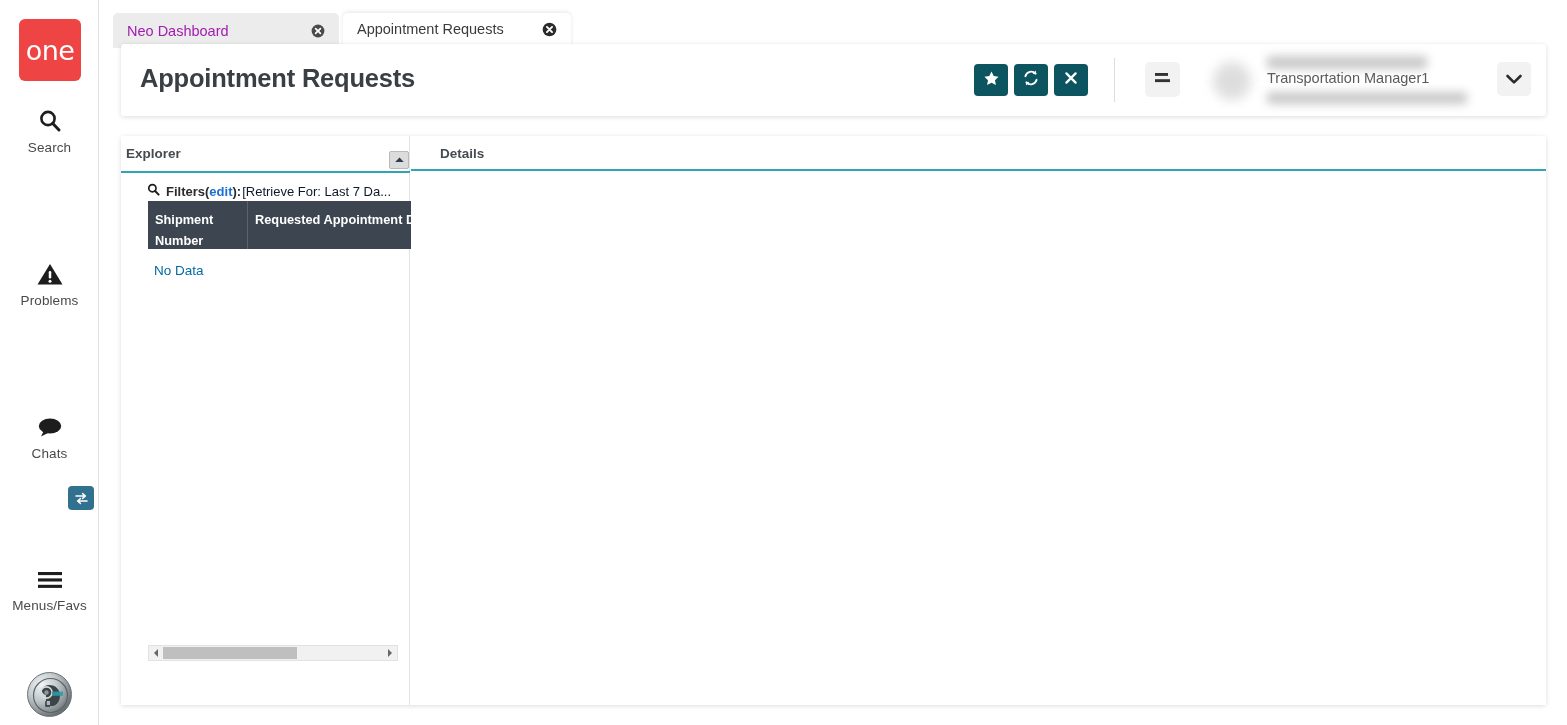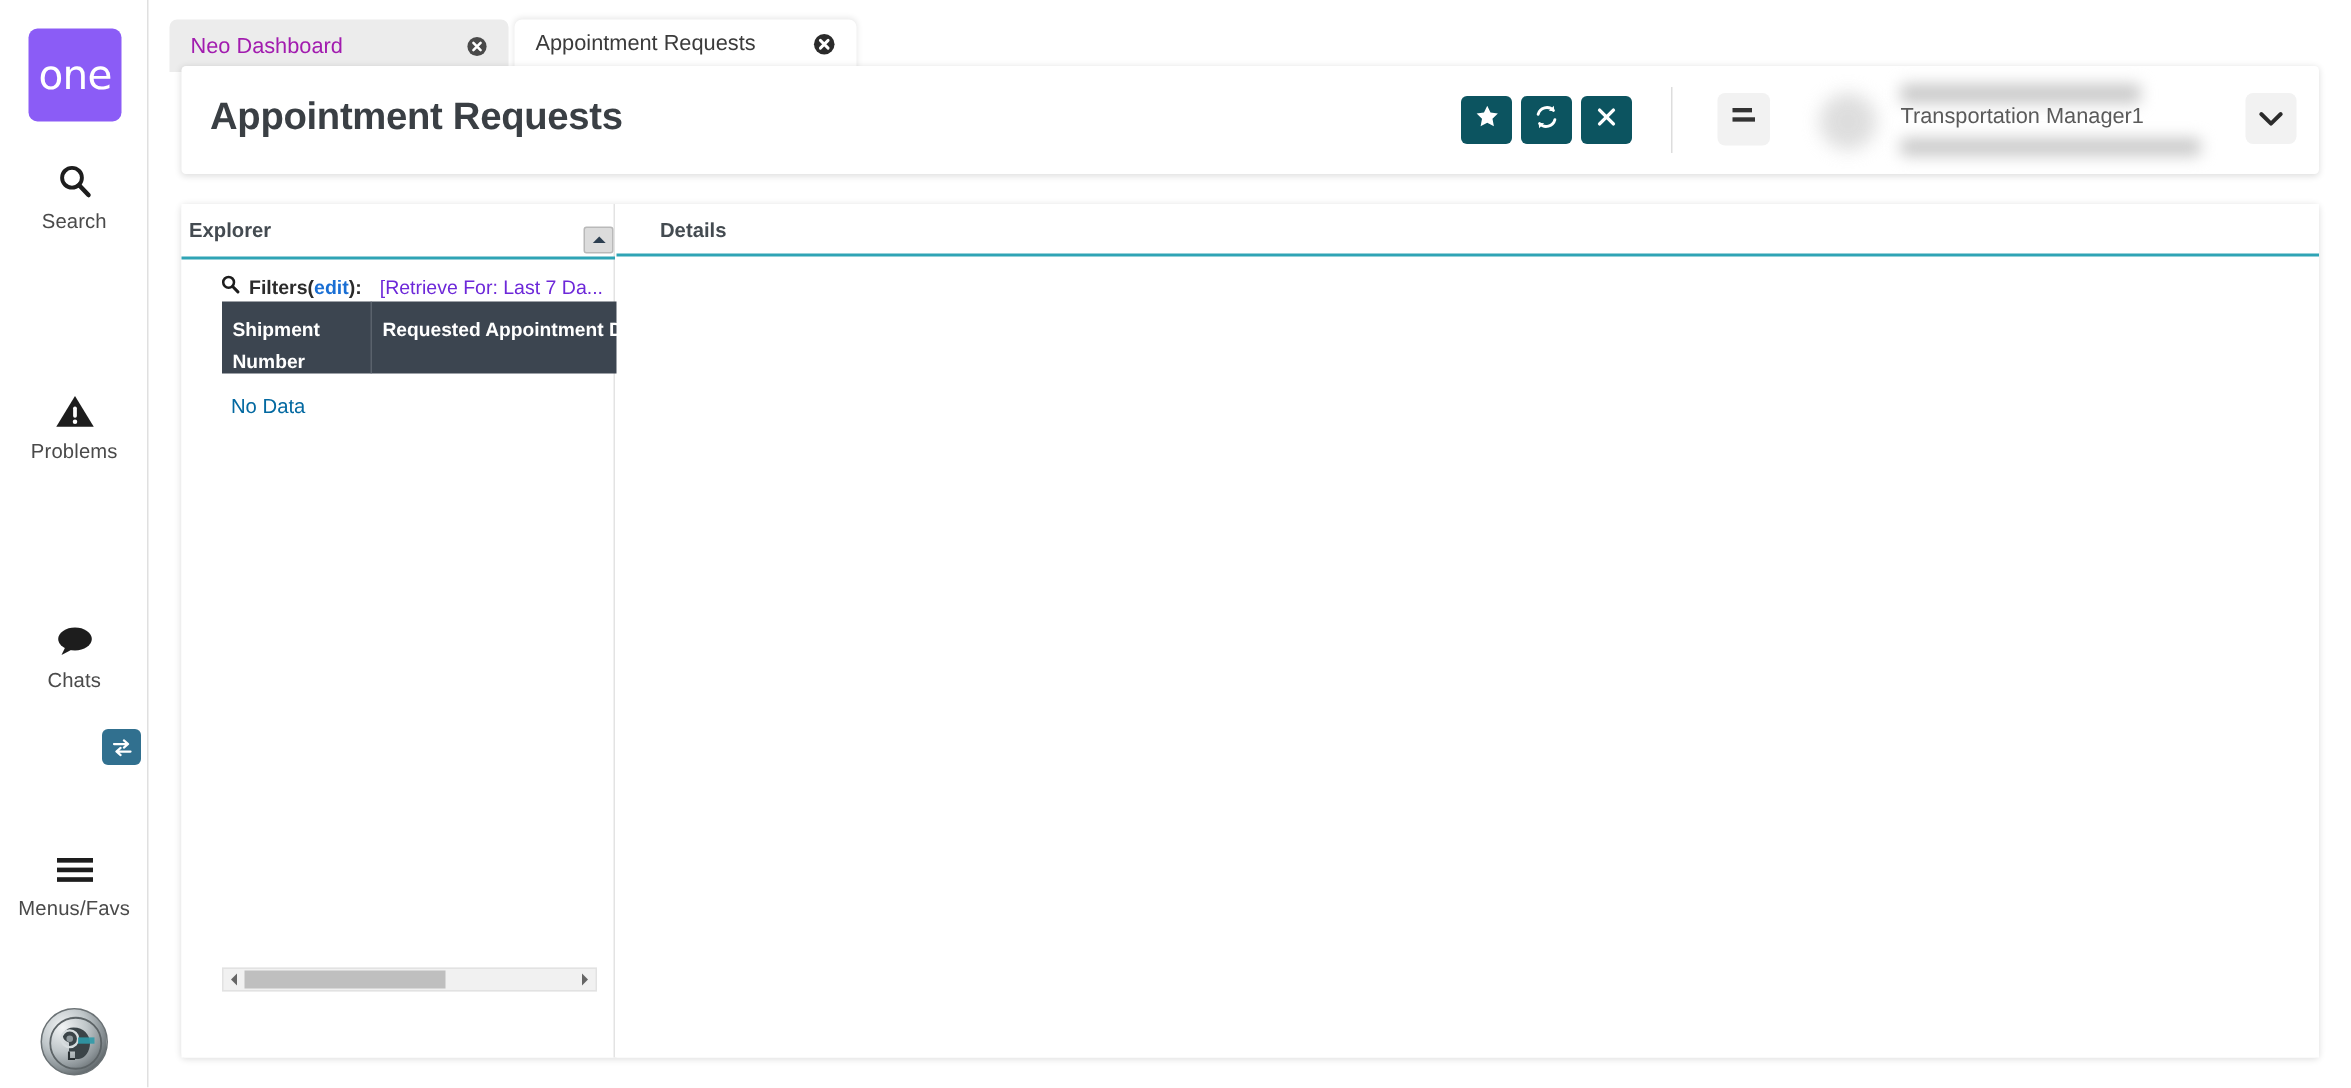--- a/index.html
+++ b/index.html
@@ -18,21 +18,21 @@
   #sidebar {
     position: absolute; left: 0; top: 0;
     width: 99px; height: 725px;
     background: #ffffff;
     border-right: 1px solid #e0e0e0;
     z-index: 30;
   }
   .logo-box {
     position: absolute; left: 19px; top: 19px;
     width: 62px; height: 62px;
-    background: #8b5cf6;
+    background: #ef4444;
     border-radius: 6px;
     display: flex; align-items: center; justify-content: center;
   }
   .logo-text {
     color: #ffffff;
     font-size: 27px;
     font-weight: 400;
     letter-spacing: -0.5px;
     line-height: 1;
     font-family: "DejaVu Sans", sans-serif;
@@ -201,21 +201,21 @@
   }
   #filters-row {
     position: absolute; left: 26px; top: 47px;
     display: flex; align-items: center;
     font-size: 13px;
     white-space: nowrap;
   }
   #filters-label { font-weight: bold; color: #2b2b2b; margin-left: 6px; }
   #filters-edit { color: #1a6fd4; font-weight: bold; cursor: pointer; }
   #filters-paren { font-weight: bold; color: #2b2b2b; }
-  #filters-value { color: #6d28d9; margin-left: 12px; }
+  #filters-value { color: #0f172a; margin-left: 1px; }
 
   #grid-head {
     position: absolute; left: 27px; top: 65px;
     width: 308px; height: 48px;
     background: #3c4550;
     display: flex;
     overflow: hidden;
   }
   .grid-col {
     padding: 8px 0 0 7px;

